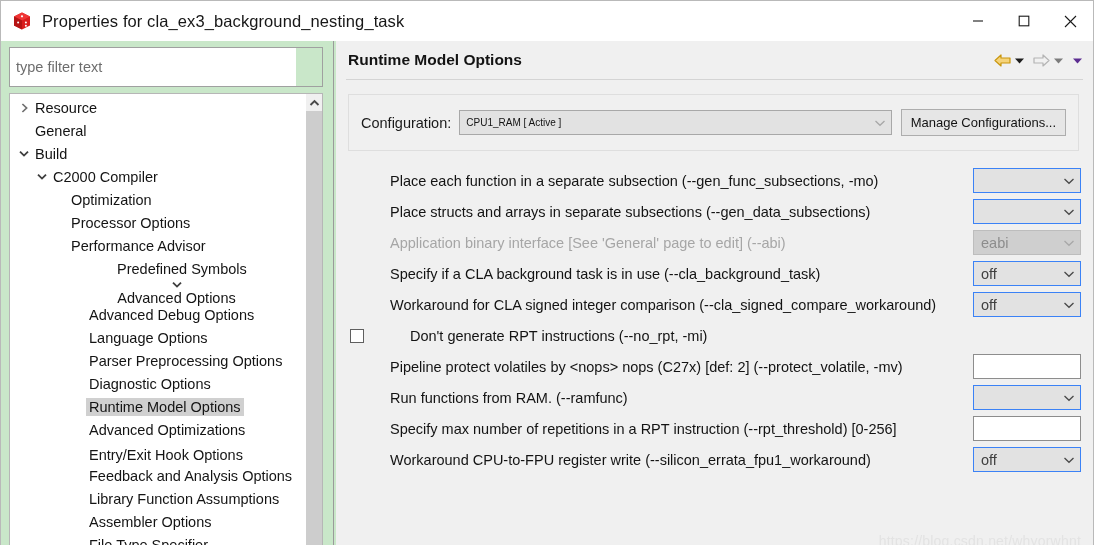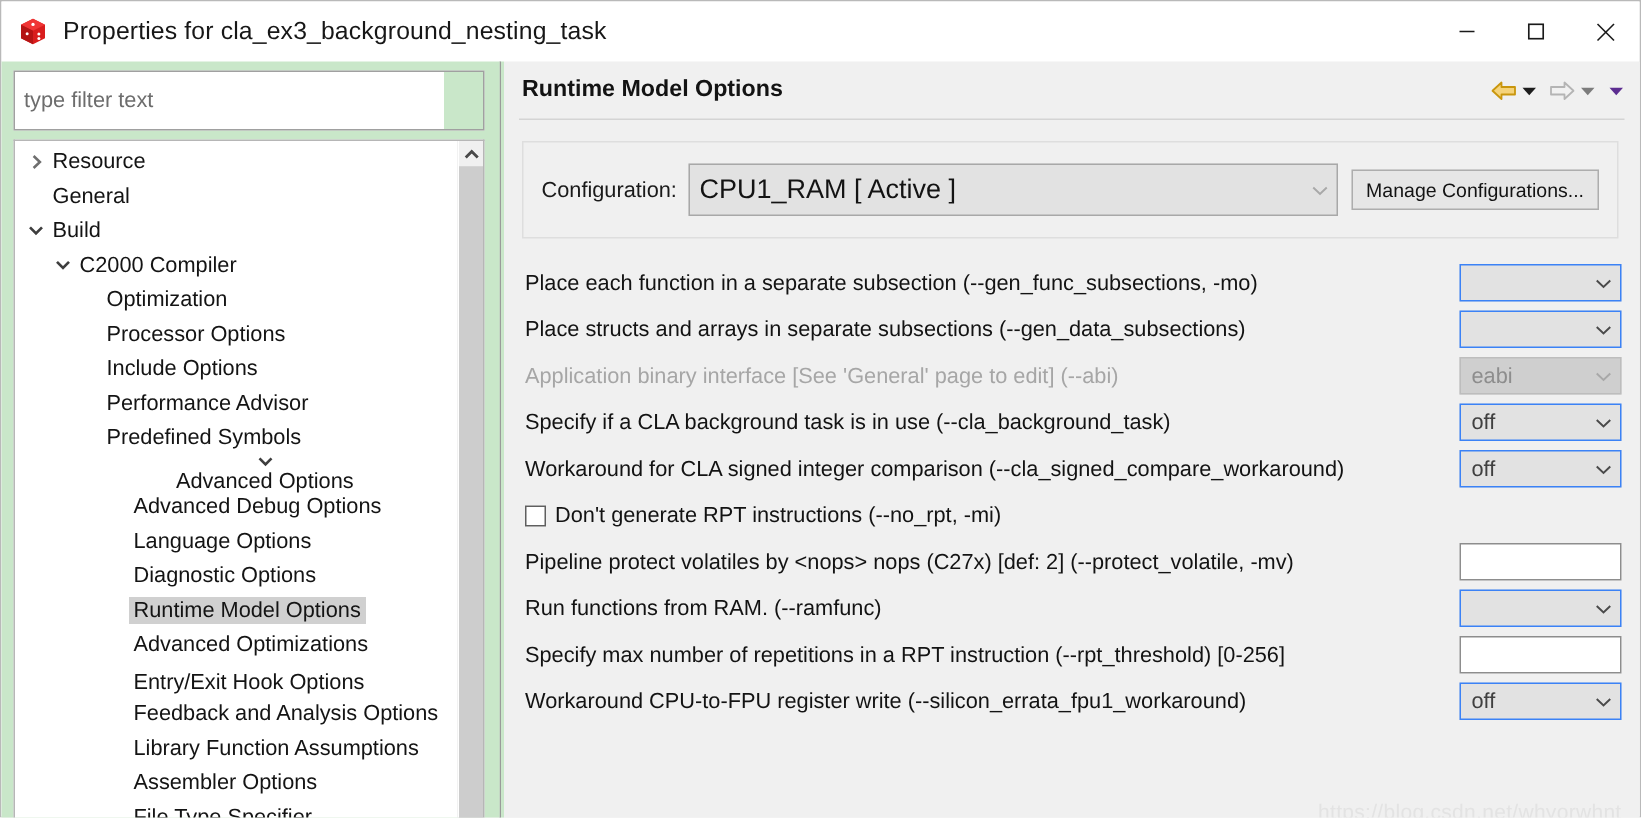--- a/index.html
+++ b/index.html
@@ -192,26 +192,26 @@
     margin: 4px 2px 14px 2px;
     padding: 14px 12px;
     display: flex; align-items: center;
   }
   #config-label {
     font-size: 14.5px; color: #1a1a1a;
     margin-right: 8px; white-space: nowrap;
   }
   #config-combo {
     flex: 1;
-    height: 35px;
+    height: 25px;
     background: #e2e2e2;
     border: 1px solid #a8a8a8;
     display: flex; align-items: center;
     padding: 0 4px 0 6px;
-    font-size: 18px; color: #131313;
+    font-size: 10px; color: #131313;
     position: relative;
     min-width: 0;
   }
   #config-combo .combo-text { flex: 1; white-space: nowrap; overflow: hidden; }
   #manage-btn {
     margin-left: 9px;
     height: 27px;
     background: #e6e6e6;
     border: 1px solid #adadad;
     padding: 0 9px;
@@ -227,20 +227,21 @@
     height: 31px;
     display: flex; align-items: center;
     padding-left: 4px;
     position: relative;
   }
   .opt-label {
     font-size: 14.5px;
     color: #131313;
     white-space: nowrap;
     flex: 1;
+    margin-left: 40px;
   }
   .opt-label.disabled { color: #a6a6a6; }
   .opt-check-wrap { display: flex; align-items: center; gap: 6px; flex: 1; }
   .opt-checkbox {
     width: 14px; height: 14px; min-width: 14px;
     background: #ffffff;
     border: 1px solid #5f5f5f;
   }
   .widget {
     width: 108px; min-width: 108px;
@@ -358,45 +359,45 @@
             <div class="tree-row" style="padding-left: 42px;">
               <span class="twisty"></span>
               <span class="tree-label">Optimization</span>
             </div>
             <div class="tree-row" style="padding-left: 42px;">
               <span class="twisty"></span>
               <span class="tree-label">Processor Options</span>
             </div>
             <div class="tree-row" style="padding-left: 42px;">
               <span class="twisty"></span>
-              <span class="tree-label">Include Options</span>
-            </div>
-            <div class="tree-row" style="padding-left: 42px;">
-              <span class="twisty"></span>
               <span class="tree-label">Performance Advisor</span>
             </div>
-            <div class="tree-row" style="padding-left: 42px;">
+            <div class="tree-row" style="padding-left: 42px; margin-left: 46px;">
               <span class="twisty"></span>
               <span class="tree-label">Predefined Symbols</span>
             </div>
             <div class="tree-row" style="padding-left: 42px; flex-direction: column;">
               <span class="twisty">
                 <svg width="12" height="9" viewBox="0 0 12 9">
                   <polyline points="2,2.6 6,6.6 10,2.6" fill="none" stroke="#3e3e3e" stroke-width="1.8"></polyline>
                 </svg>
               </span>
               <span class="tree-label">Advanced Options</span>
             </div>
             <div class="tree-row" style="padding-left: 60px;">
               <span class="twisty"></span>
               <span class="tree-label">Advanced Debug Options</span>
             </div>
             <div class="tree-row" style="padding-left: 60px;">
               <span class="twisty"></span>
               <span class="tree-label">Language Options</span>
+            </div>
+            <div class="tree-row" style="padding-left: 60px;">
+              <span class="twisty"></span>
+              <span class="tree-label">Parser Preprocessing Options</span>
             </div>
             <div class="tree-row" style="padding-left: 60px;">
               <span class="twisty"></span>
               <span class="tree-label">Diagnostic Options</span>
             </div>
             <div class="tree-row selected" style="padding-left: 60px;">
               <span class="twisty"></span>
               <span class="tree-label">Runtime Model Options</span>
             </div>
             <div class="tree-row" style="padding-left: 60px;">

